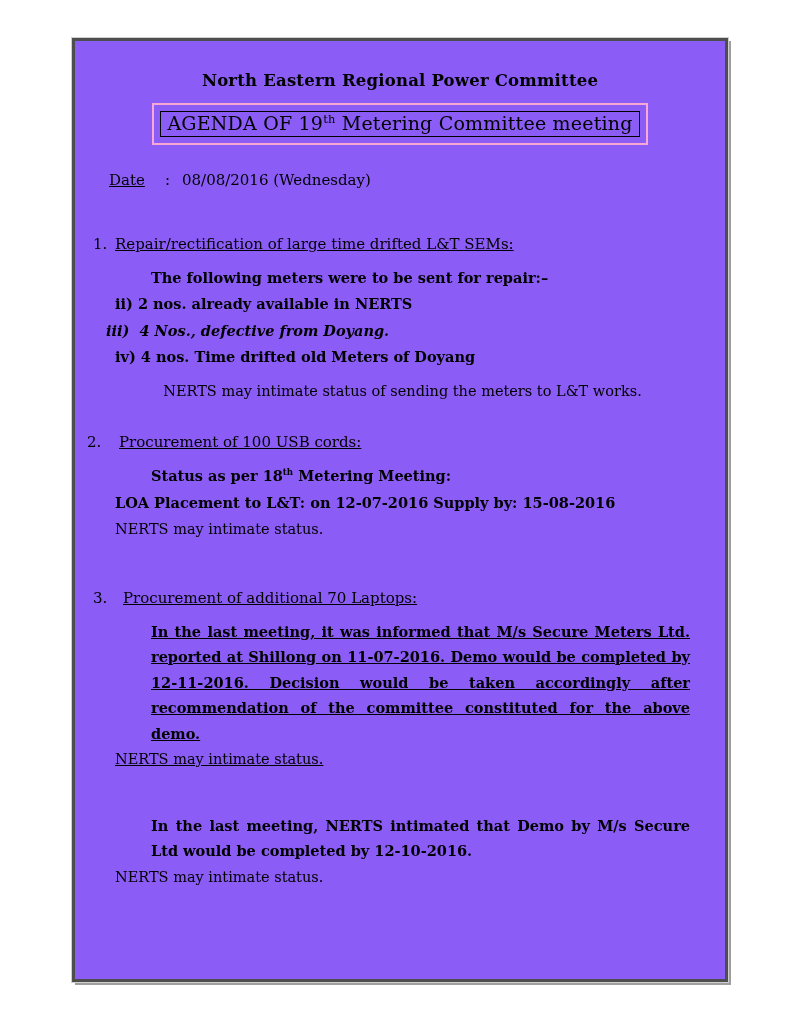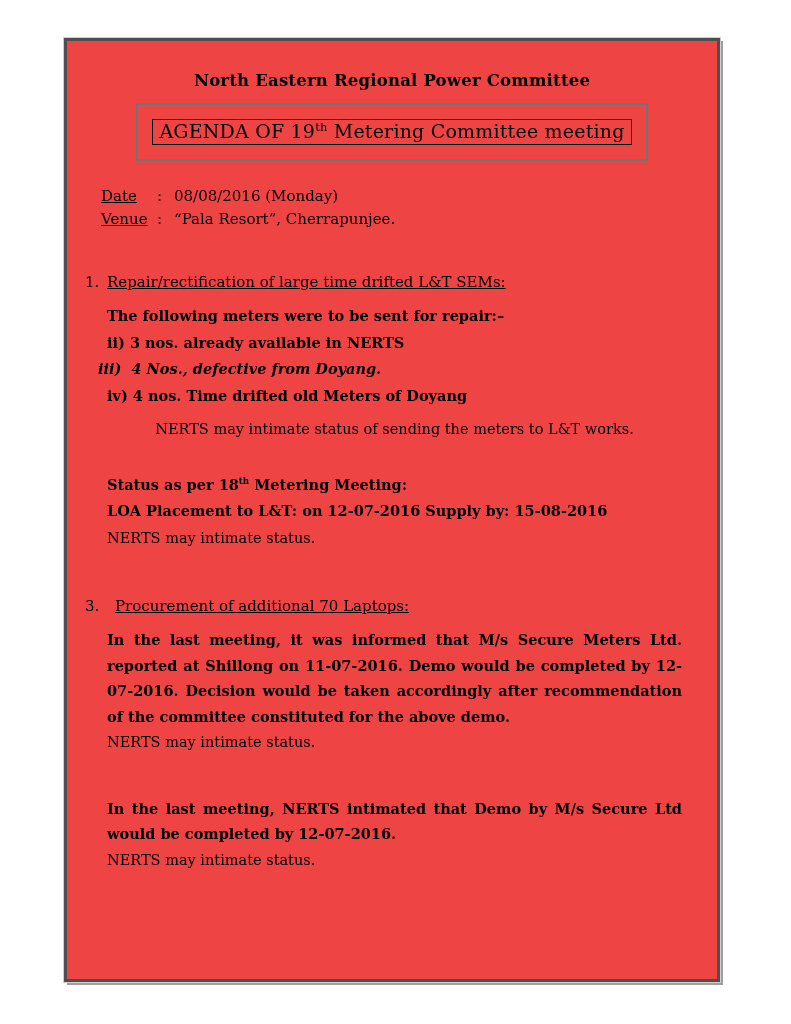--- a/index.html
+++ b/index.html
@@ -14,44 +14,44 @@
     font-family: "DejaVu Serif", "Liberation Serif", serif;
     color: #000;
   }
   .sheet {
     position: absolute;
     inset: 0;
     background: #ffffff;
   }
   .frame {
     position: absolute;
-    left: 64px;
+    left: 72px;
     top: 38px;
     width: 650px;
     height: 938px;
-    background: #ef4444;
+    background: #8b5cf6;
     border: 3px solid #4e4e4e;
     box-shadow: 0 0 0 1px #cfcfcf, 3px 3px 0 #9f9f9f;
     overflow: hidden;
   }
   .org-title {
     margin: 30px 10px 0;
     text-align: center;
     font-size: 16.5px;
     font-weight: bold;
     letter-spacing: 0.2px;
   }
   .agenda-wrap {
     text-align: center;
     margin-top: 13px;
   }
   .agenda-outer {
     display: inline-block;
-    border: 2px solid #737373;
-    padding: 14px;
+    border: 2px solid #f9a8d4;
+    padding: 6px;
   }
   .agenda-inner {
     border: 1px solid #000;
     padding: 0 6px 2px 6px;
     font-size: 19px;
     letter-spacing: 0.2px;
   }
   sup {
     font-size: 0.6em;
     vertical-align: super;
@@ -81,71 +81,69 @@
   .item-heading-text { text-decoration: underline; }
 
   .line { line-height: 26.5px; }
   .bold { font-weight: bold; }
   .prespace { white-space: pre-wrap; }
   .outdent { margin-left: -9px; font-style: italic; }
   .justify {
     text-align: justify;
     line-height: 25.5px;
   }
-  .mt { margin-top: 12px; }
+  .mt { margin-top: 12px; margin-left: 36px; }
   .status-gap { margin-top: 7px; text-align: center; }
 
   .item-1 { margin-top: 43px; }
   .item-2 { margin-top: 29px; }
-  .item-3 { margin-top: 46px; }
+  .item-3 { margin-top: 46px; text-decoration: underline; }
   .item-4 { margin-top: 40px; }
 </style>
 </head>
 <body>
 
 <div class="sheet">
   <div class="frame">
 
     <h1 class="org-title">North Eastern Regional Power Committee</h1>
 
     <div class="agenda-wrap">
       <div class="agenda-outer">
         <div class="agenda-inner"><span>AGENDA OF 19</span><sup>th</sup><span> Metering Committee meeting</span></div>
       </div>
     </div>
 
     <div class="meta">
       <div class="meta-row">
-        <span class="meta-label">Date</span><span class="meta-colon">:</span><span class="meta-value">08/08/2016 (Monday)</span>
-      </div>
-      <div class="meta-row">
-        <span class="meta-label">Venue</span><span class="meta-colon">:</span><span class="meta-value">“Pala Resort”, Cherrapunjee.</span>
+        <span class="meta-label">Date</span><span class="meta-colon">:</span><span class="meta-value">08/08/2016 (Wednesday)</span>
       </div>
     </div>
 
     <section class="item item-1">
       <div class="item-heading"><span class="item-num">1.</span><span class="item-heading-text">Repair/rectification of large time drifted L&amp;T SEMs:</span></div>
       <div class="line bold prespace mt">The following meters were to be sent for repair:–</div>
-      <div class="line bold prespace">ii) 3 nos. already available in NERTS</div>
+      <div class="line bold prespace">ii) 2 nos. already available in NERTS</div>
       <div class="line bold prespace outdent">iii)  4 Nos., defective from Doyang.</div>
       <div class="line bold prespace">iv) 4 nos. Time drifted old Meters of Doyang</div>
       <div class="line status-gap">NERTS may intimate status of sending the meters to L&amp;T works.</div>
     </section>
 
     <section class="item item-2">
+      <div class="item-heading"><span class="item-num">2.</span><span class="item-heading-text">Procurement of 100 USB cords:</span></div>
       <div class="line bold mt"><span>Status as per 18</span><sup>th</sup><span> Metering Meeting:</span></div>
       <div class="line bold">LOA Placement to L&amp;T: on 12-07-2016 Supply by: 15-08-2016</div>
       <div class="line">NERTS may intimate status.</div>
     </section>
 
     <section class="item item-3">
       <div class="item-heading"><span class="item-num">3.</span><span class="item-heading-text">Procurement of additional 70 Laptops:</span></div>
-      <div class="line bold justify mt">In the last meeting, it was informed that M/s Secure Meters Ltd. reported at Shillong on 11-07-2016. Demo would be completed by 12-07-2016. Decision would be taken accordingly after recommendation of the committee constituted for the above demo.</div>
+      <div class="line bold justify mt">In the last meeting, it was informed that M/s Secure Meters Ltd. reported at Shillong on 11-07-2016. Demo would be completed by 12-11-2016. Decision would be taken accordingly after recommendation of the committee constituted for the above demo.</div>
       <div class="line">NERTS may intimate status.</div>
     </section>
 
     <section class="item item-4">
-      <div class="line bold justify mt">In the last meeting, NERTS intimated that Demo by M/s Secure Ltd would be completed by 12-07-2016.</div>
+      <div class="line bold justify mt">In the last meeting, NERTS intimated that Demo by M/s Secure Ltd would be completed by 12-10-2016.</div>
       <div class="line">NERTS may intimate status.</div>
     </section>
 
   </div>
 </div>
 
 </body></html>

